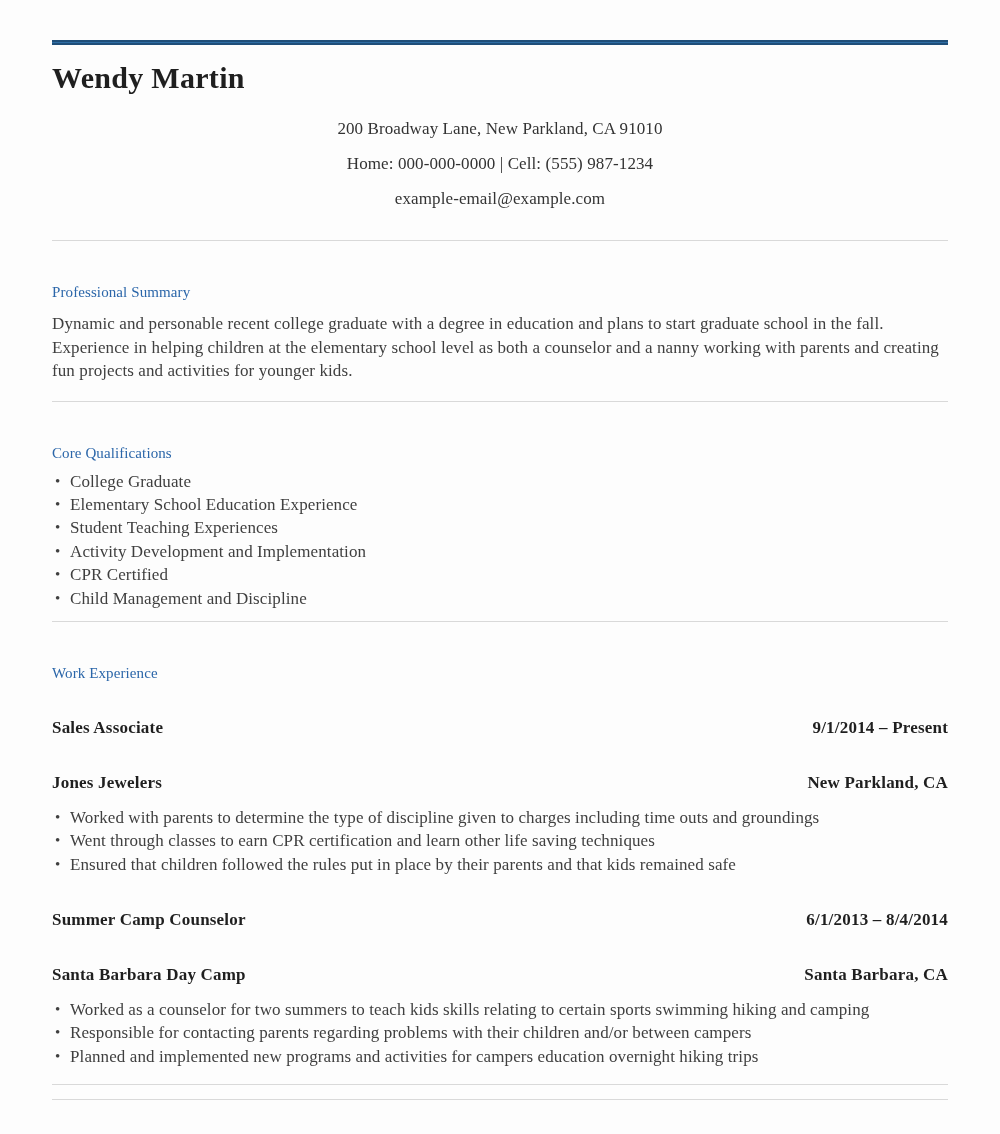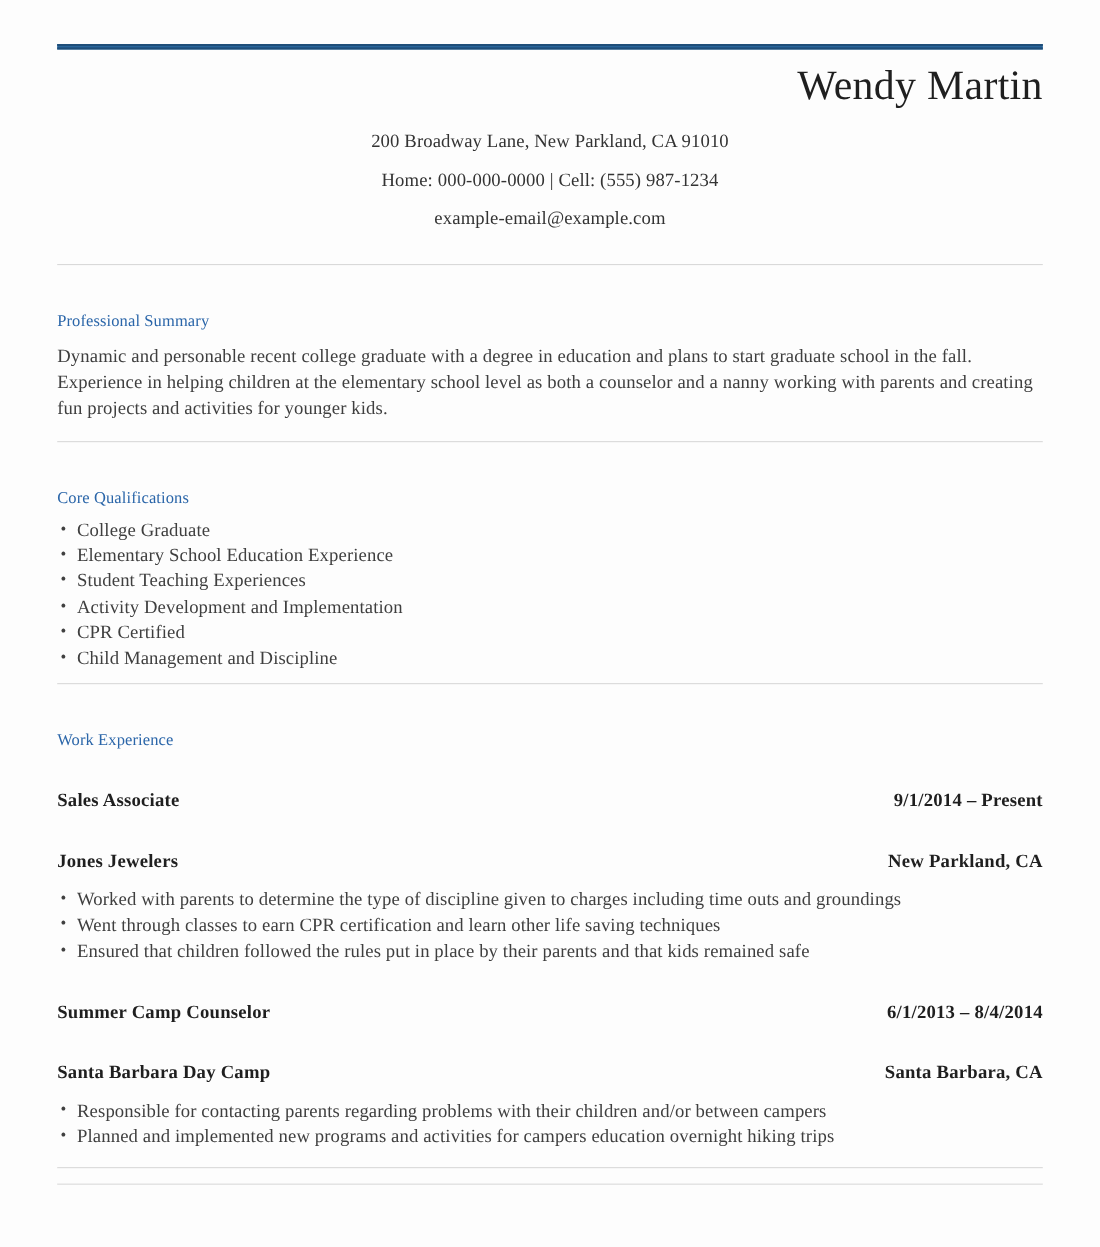--- a/index.html
+++ b/index.html
@@ -21,22 +21,22 @@
     font-size:17px;
     letter-spacing:.1px;
   }
   .page{padding:40px 52px 0;}
   .accent-bar{
     height:5px;background:var(--bar);
     border-top:2px solid var(--bar-edge);
     border-bottom:2px solid var(--bar-edge);
   }
   h1{
-    margin:14px 0 0;text-align:right;
-    font-size:38px;line-height:38px;font-weight:normal;
+    margin:14px 0 0;text-align:left;
+    font-size:30px;line-height:38px;font-weight:bold;
     color:var(--strong);letter-spacing:.3px;
   }
   .contact{margin:13px 0 0;text-align:center;font-size:17px;line-height:22px;color:#333;}
   .contact.first{margin-top:21px;}
   hr.divider{border:none;border-top:1px solid var(--divider);margin:0;}
   hr.d1{margin-top:30px;}
   hr.d2{margin-top:18px;}
   hr.d3{margin-top:11px;}
   hr.d4{margin-top:16px;}
   hr.d5{margin-top:14px;}
@@ -123,20 +123,21 @@
     <div class="job">
       <div class="pair-row bold-row">
         <span class="l">Summer Camp Counselor</span>
         <span class="r">6/1/2013 – 8/4/2014</span>
       </div>
       <div class="pair-row bold-row">
         <span class="l">Santa Barbara Day Camp</span>
         <span class="r">Santa Barbara, CA</span>
       </div>
       <ul class="bullets">
+        <li>Worked as a counselor for two summers to teach kids skills relating to certain sports swimming hiking and camping</li>
         <li>Responsible for contacting parents regarding problems with their children and/or between campers</li>
         <li>Planned and implemented new programs and activities for campers education overnight hiking trips</li>
       </ul>
     </div>
   </section>
 
   <hr class="divider d4">
 
 
   <hr class="divider d5">

